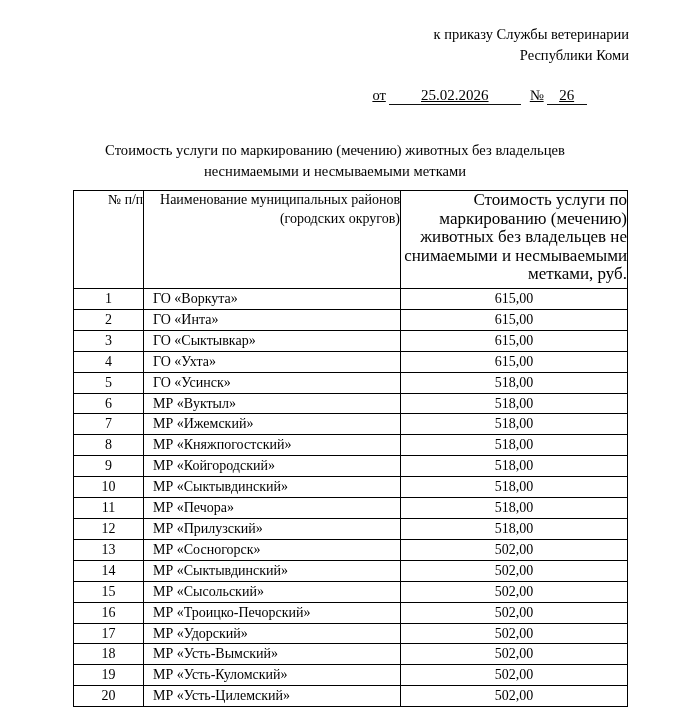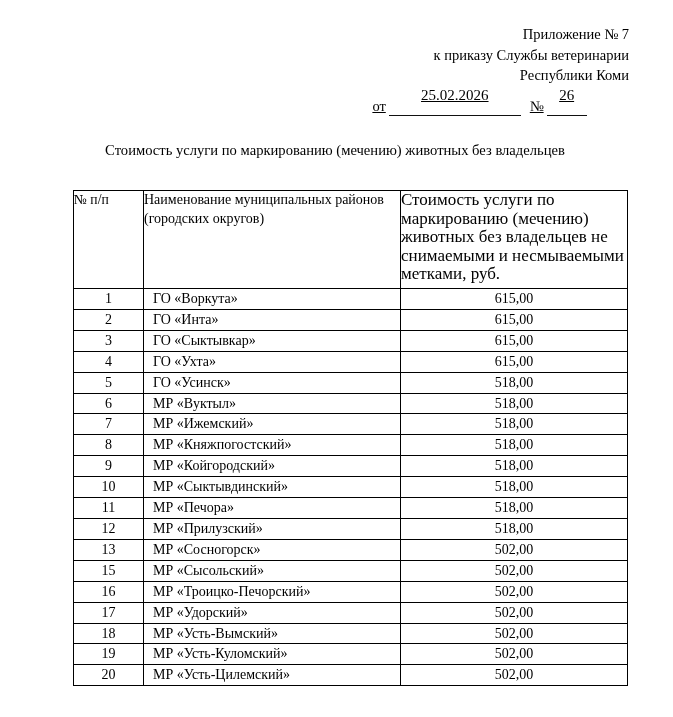--- a/index.html
+++ b/index.html
@@ -45,21 +45,21 @@
     line-height: 18px;
     text-decoration: underline;
   }
   .order-line .lbl {
     padding-right: 3px;
     padding-bottom: 1px;
   }
   .order-line .fill {
     border-bottom: 1px solid #111;
     text-align: center;
-    padding-bottom: 11px;
+    padding-bottom: 0;
     font-size: 15px;
   }
   .fill-date { width: 132px; }
   .fill-num  { width: 40px; }
   .order-line .gap { width: 9px; }
 
   
   .doc-title {
     position: absolute;
     top: 140px;
@@ -90,21 +90,21 @@
     padding: 0;
   }
   
   col.c-num  { width: 70px; }
   col.c-name { width: 257px; }
   col.c-cost { width: 227px; }
 
   thead th {
     vertical-align: top;
     font-weight: normal;
-    text-align: left;
+    text-align: right;
     line-height: 18.5px;
     padding: 3px 4px 6px 4px;
     height: 98px;
     box-sizing: border-box;
   }
   thead th.h-num  { font-size: 13.6px; }
   thead th.h-name { font-size: 14px; }
   thead th.h-cost { font-size: 17px; }
 
   tbody td {
@@ -113,35 +113,35 @@
     font-size: 14px;
   }
   tbody td.col-num  { text-align: center; }
   tbody td.col-name { text-align: left; padding-left: 9px; }
   tbody td.col-cost { text-align: center; }
 </style>
 </head>
 <body>
 
 <div class="doc-header">
-  <span class="hline">Приложение № 7</span>
   <span class="hline">к приказу Службы ветеринарии</span>
   <span class="hline">Республики Коми</span>
 </div>
 
 <div class="order-line">
   <span class="lbl">от</span>
   <span class="fill fill-date">25.02.2026</span>
   <span class="gap"></span>
   <span class="lbl">№</span>
   <span class="fill fill-num">26</span>
 </div>
 
 <div class="doc-title">
   <span class="tline">Стоимость услуги по маркированию (мечению) животных без владельцев</span>
+  <span class="tline">неснимаемыми и несмываемыми метками</span>
 </div>
 
 <div class="price-table-wrap">
   <table class="price-table">
     <colgroup>
       <col class="c-num">
       <col class="c-name">
       <col class="c-cost">
     </colgroup>
     <thead>
@@ -211,20 +211,25 @@
           <td class="col-num">12</td>
           <td class="col-name">МР «Прилузский»</td>
           <td class="col-cost">518,00</td>
         </tr>
         <tr>
           <td class="col-num">13</td>
           <td class="col-name">МР «Сосногорск»</td>
           <td class="col-cost">502,00</td>
         </tr>
         <tr>
+          <td class="col-num">14</td>
+          <td class="col-name">МР «Сыктывдинский»</td>
+          <td class="col-cost">502,00</td>
+        </tr>
+        <tr>
           <td class="col-num">15</td>
           <td class="col-name">МР «Сысольский»</td>
           <td class="col-cost">502,00</td>
         </tr>
         <tr>
           <td class="col-num">16</td>
           <td class="col-name">МР «Троицко-Печорский»</td>
           <td class="col-cost">502,00</td>
         </tr>
         <tr>

